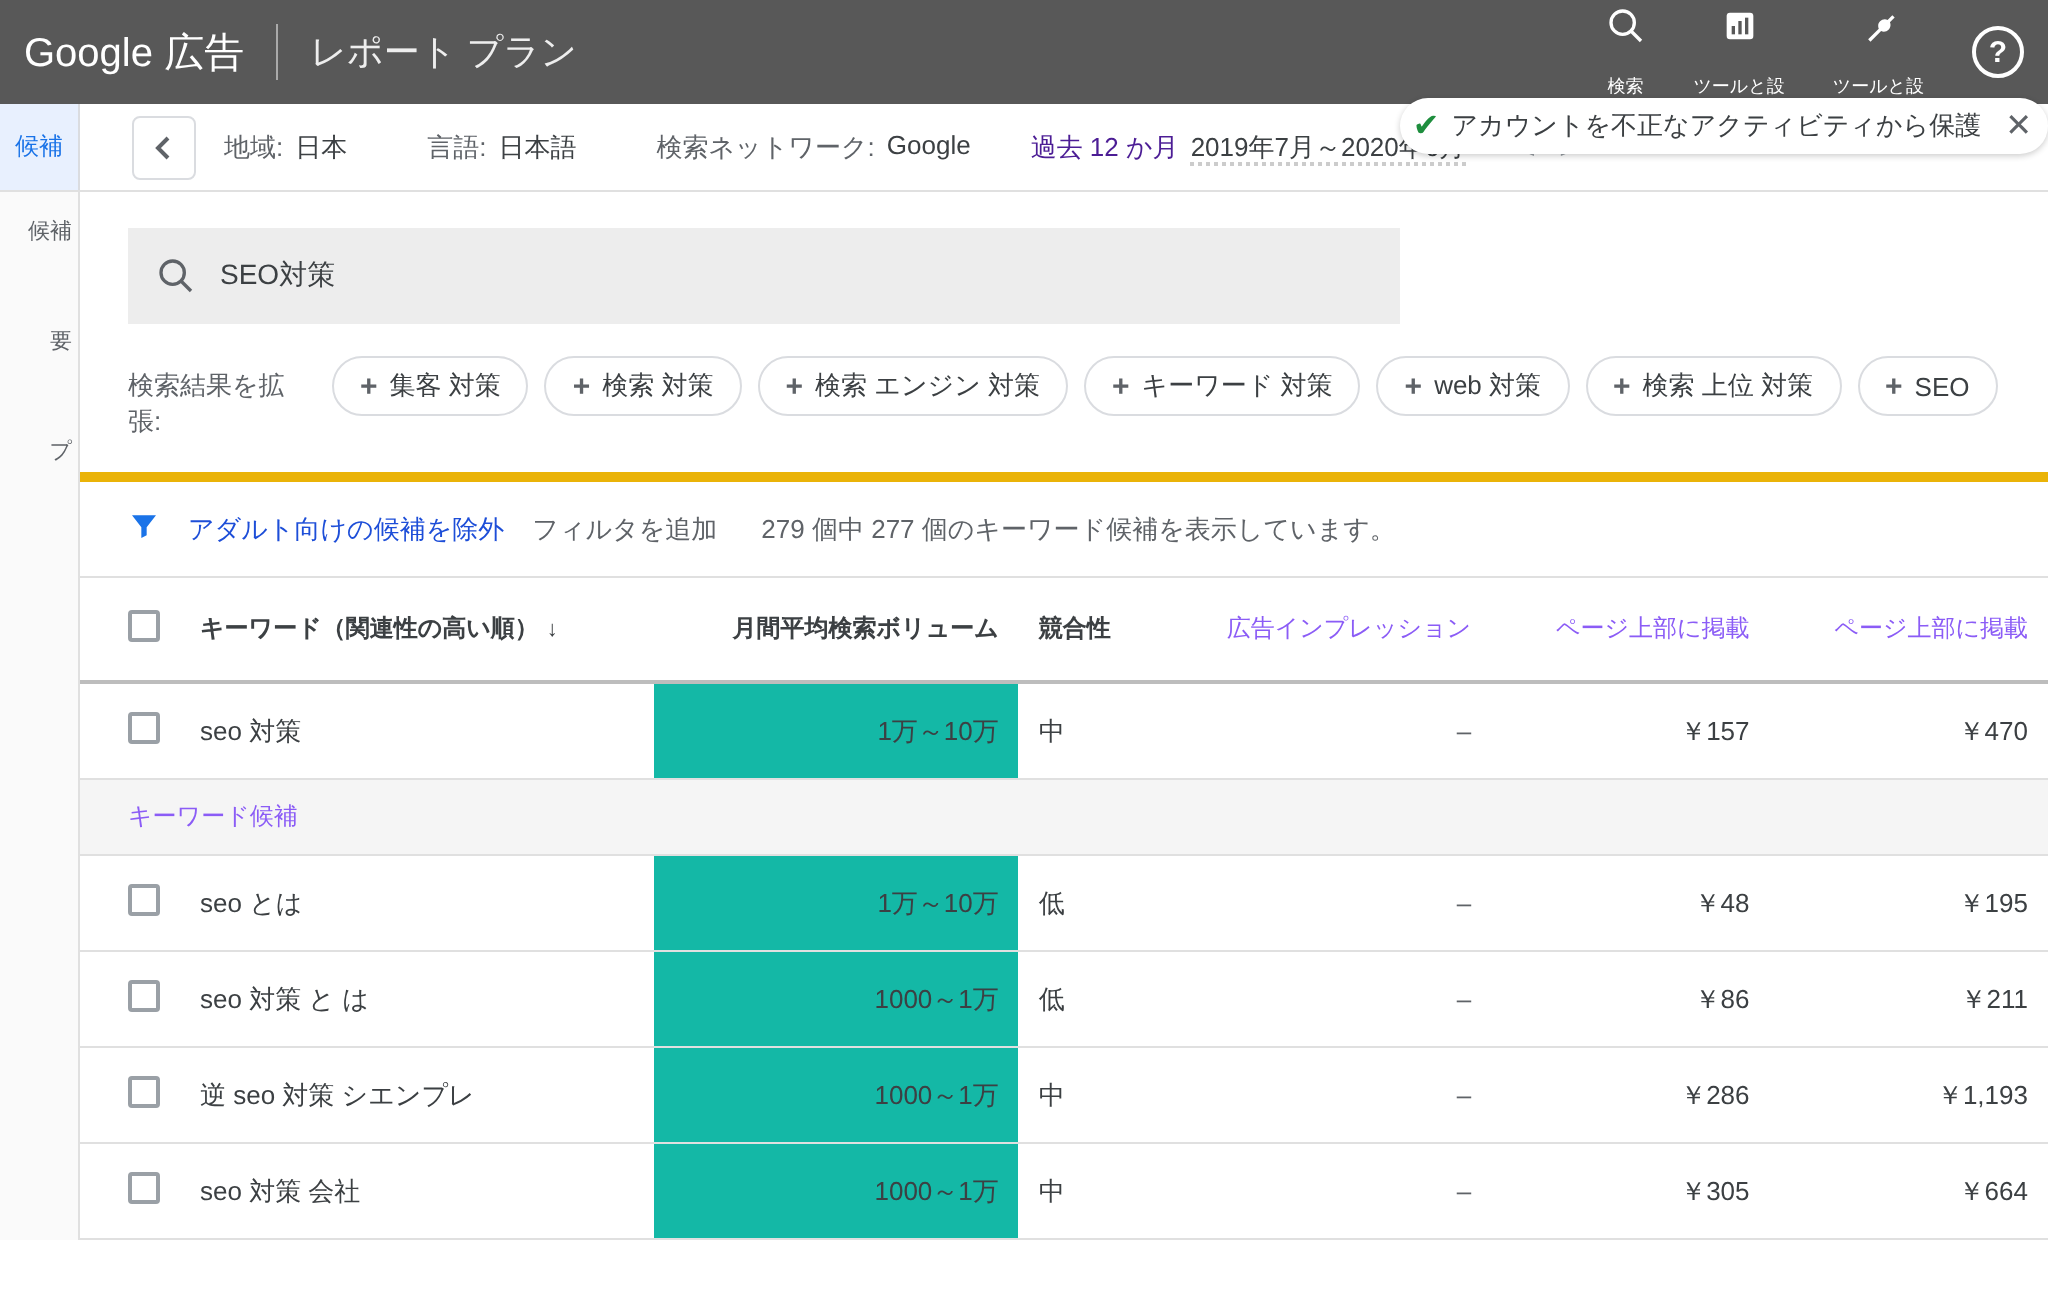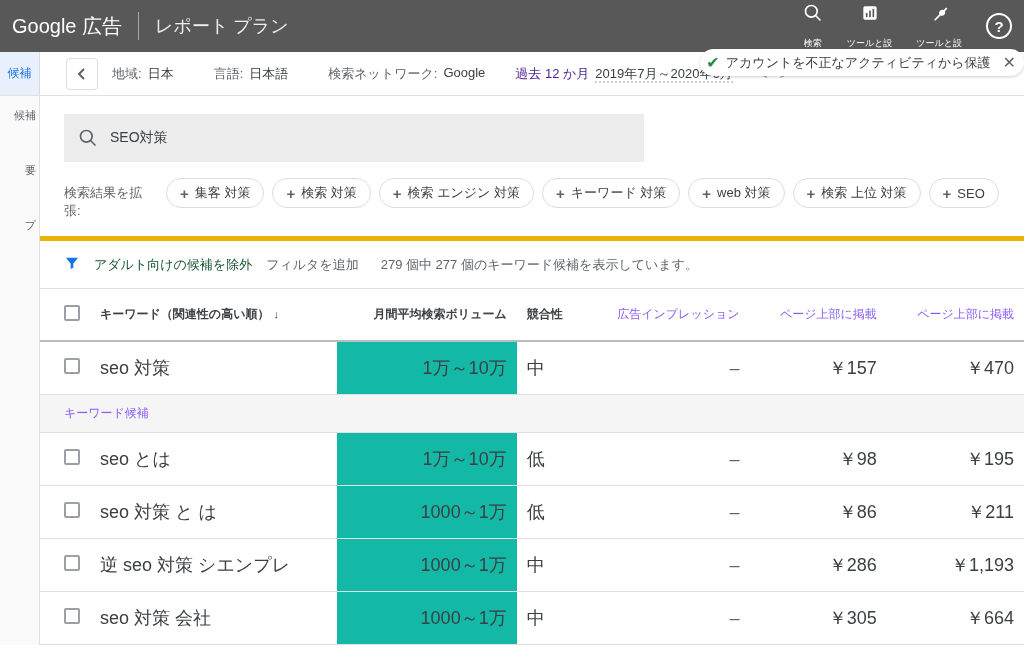--- a/index.html
+++ b/index.html
@@ -35,45 +35,45 @@
 .date-arrows { color: #9aa0a6; font-size: 14px; display: flex; gap: 12px; margin-left: 10px; }
 
 
 .main-wrap { display: flex; }
 .left-stub { width: 40px; background: #fafafa; border-right: 1px solid #e0e0e0; }
 .left-stub-item { padding: 12px 3px; font-size: 11px; color: #5f6368; text-align: right; overflow: hidden; }
 .main { flex: 1; padding: 0; }
 
 
 .search-wrap { padding: 18px 24px 0; }
-.search-box { background: #ededed; height: 48px; width: 580px; display: flex; align-items: center; padding: 0 14px; gap: 12px; }
+.search-box { background: #ededed; height: 48px; width: 636px; display: flex; align-items: center; padding: 0 14px; gap: 12px; }
 .search-box svg { width: 20px; height: 20px; color: #5f6368; }
 .search-text { font-size: 14px; color: #3c4043; }
 
 
 .expand-row { padding: 16px 24px; display: flex; align-items: flex-start; gap: 14px; border-bottom: 5px solid #eab308; }
 .expand-label { font-size: 13px; color: #5f6368; padding-top: 6px; width: 88px; }
 .chips { display: flex; flex-wrap: wrap; gap: 8px; }
 .chip { border: 1px solid #dadce0; border-radius: 16px; padding: 5px 13px; display: flex; align-items: center; gap: 6px; font-size: 13px; color: #3c4043; cursor: pointer; }
 .chip .plus { color: #5f6368; font-size: 15px; font-weight: bold; }
 
 
 .filter-info-row { padding: 14px 24px; display: flex; align-items: center; gap: 14px; border-bottom: 1px solid #e0e0e0; }
 .funnel-icon { color: #1a73e8; }
-.exclude-link { color: #14532d; font-size: 13px; }
+.exclude-link { color: #1d4ed8; font-size: 13px; }
 .add-filter-link { color: #5f6368; font-size: 13px; }
 .result-count { color: #5f6368; font-size: 13px; margin-left: 8px; }
 
 
 .table-wrap { padding: 0 0; }
 table { width: 100%; border-collapse: collapse; }
 thead th { text-align: left; font-size: 12px; font-weight: 700; color: #3c4043; padding: 16px 10px; border-bottom: 2px solid #bdbdbd; }
 thead th.right { text-align: right; }
 thead th.small { font-weight: 400; color: #8b5cf6; }
-tbody td { padding: 14px 10px; border-bottom: 1px solid #e0e0e0; font-size: 18px; }
+tbody td { padding: 14px 10px; border-bottom: 1px solid #e0e0e0; font-size: 13px; }
 tbody td.right { text-align: right; }
 .checkbox-cell { width: 40px; padding-left: 24px; }
 .chk { width: 16px; height: 16px; border: 2px solid #9aa0a6; border-radius: 2px; display: inline-block; }
 .hl { background: #14b8a6; }
 .section-row td { background: #f5f5f5; color: #8b5cf6; font-size: 12px; padding: 10px 10px 10px 24px; }
 .sort-arrow { font-size: 11px; margin-left: 4px; }
 .dash { color: #5f6368; }
 </style>
 </head>
 <body>
@@ -238,21 +238,21 @@
             </tr>
             <tr class="section-row">
               <td colspan="7">キーワード候補</td>
             </tr>
             <tr>
               <td class="checkbox-cell"><span class="chk"></span></td>
               <td>seo とは</td>
               <td class="right hl">1万～10万</td>
               <td>低</td>
               <td class="right dash">–</td>
-              <td class="right">￥98</td>
+              <td class="right">￥48</td>
               <td class="right">￥195</td>
             </tr>
             <tr>
               <td class="checkbox-cell"><span class="chk"></span></td>
               <td>seo 対策 と は</td>
               <td class="right hl">1000～1万</td>
               <td>低</td>
               <td class="right dash">–</td>
               <td class="right">￥86</td>
               <td class="right">￥211</td>

